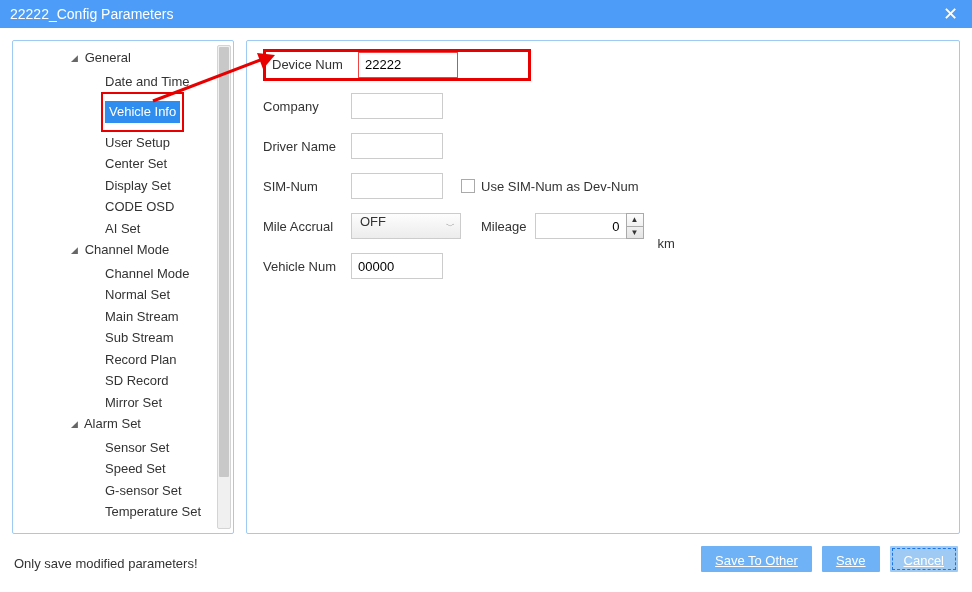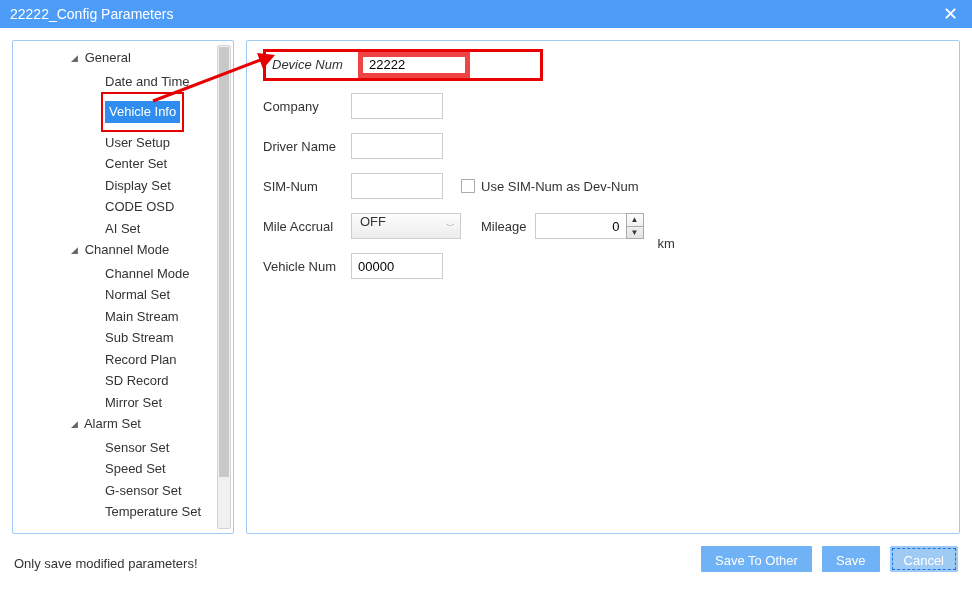--- a/index.html
+++ b/index.html
@@ -122,22 +122,22 @@
     background: #fff;
   }
   .device-hl {
     border: 3px solid #e80000;
     display: inline-flex;
     align-items: center;
     height: 32px;
     padding: 0;
     margin-top: -3px;
   }
-  .device-hl .form-label { padding-left: 6px; width: 92px; font-style: italic; }
-  .device-hl .form-input { border: 5px solid #ef4444; width: 112px; }
+  .device-hl .form-label { padding-left: 6px; width: 92px; }
+  .device-hl .form-input { border: 1px solid #ef4444; width: 100px; }
   .device-hl .extra { width: 70px; height: 26px; }
   .select-box {
     position: relative;
     display: inline-flex;
     align-items: center;
   }
   .select-field {
     height: 26px;
     width: 110px;
     border: 1px solid #ccc;
@@ -215,20 +215,21 @@
   .btns { display: flex; gap: 10px; }
   .btn {
     background: #6fb2f5;
     color: #fff;
     border: none;
     height: 26px;
     padding: 7px 14px;
     font-size: 13px;
     cursor: pointer;
     border-radius: 1px;
+    text-decoration: underline;
   }
   .btn.focus {
     outline: 1px dashed #1a73e8;
     outline-offset: -3px;
     background: #9ecaf4;
   }
 </style>
 </head>
 <body>
 

